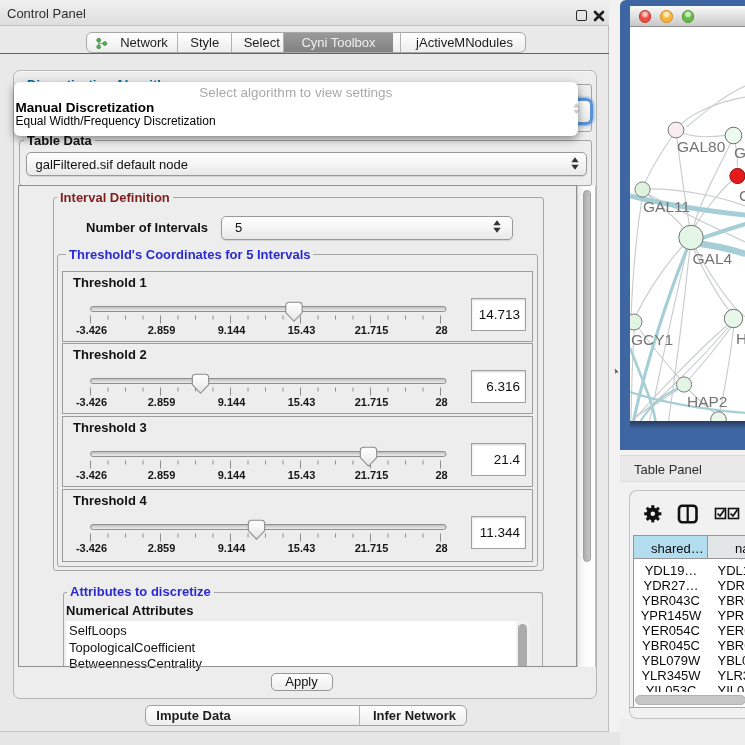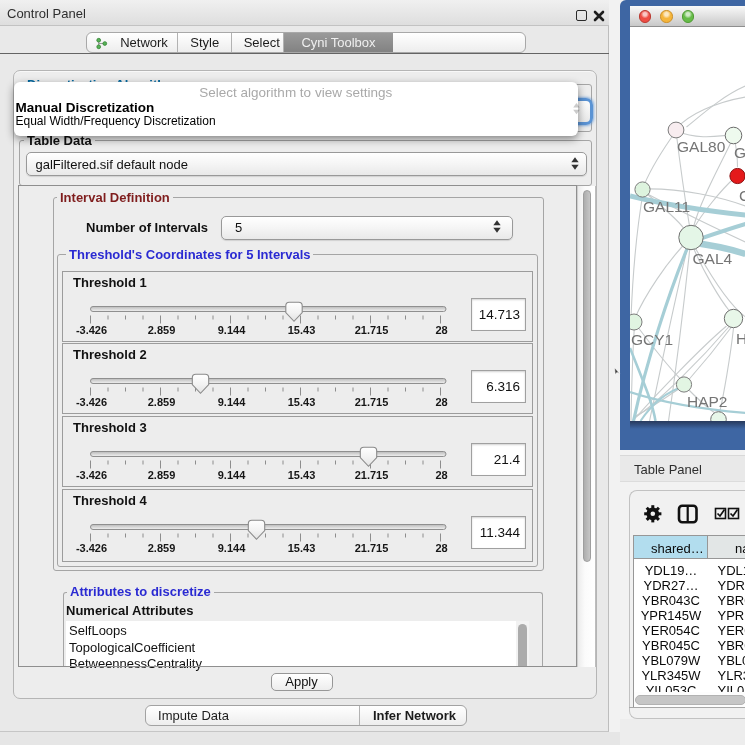--- a/index.html
+++ b/index.html
@@ -30,20 +30,21 @@
 <div class="ab t13" style="left:7px;top:6px;color:#2e2e2e">Control Panel</div>
 <div class="ab" style="left:576px;top:10px;width:9px;height:9px;border:1.6px solid #2a2a2a;border-radius:2px"></div>
 <svg class="ab" style="left:593px;top:10px" width="12" height="12" viewBox="0 0 12 12">
 <path d="M2 2 L10 10 M10 2 L2 10" stroke="#1d1d1d" stroke-width="2.6" stroke-linecap="round"></path>
   </svg>
 <div class="ab" style="left:86px;top:32px;width:440px;height:21px;border:1px solid #a8a8a8;border-radius:6px;background:linear-gradient(#ffffff,#ededed);box-sizing:border-box;overflow:hidden">
 <div class="seg" style="left:0px;width:90px;padding-left:12px;">Network</div>
 <div class="seg" style="left:90px;width:53.5px;border-left:1px solid #b2b2b2;">Style</div>
 <div class="seg" style="left:143.5px;width:60.5px;border-left:1px solid #b2b2b2;">Select</div>
 <div class="seg segsel" style="left:196px;width:109px;border-left:1px solid #b2b2b2;">Cyni Toolbox</div>
+<div class="seg" style="left:313px;width:127px;border-left:1px solid #b2b2b2;">jActiveMNodules</div>
 </div>
 <svg class="ab" style="left:94px;top:35.5px" width="15" height="15" viewBox="0 0 16 16">
 <path d="M5 5 L5 11 M5 8 L11 8" stroke="#9a9a9a" stroke-width="1.2" fill="none"></path>
 <circle cx="5" cy="4.5" r="2" fill="#57b357" stroke="#2e7d2e" stroke-width="0.8"></circle>
 <circle cx="5" cy="11.5" r="2" fill="#57b357" stroke="#2e7d2e" stroke-width="0.8"></circle>
 <circle cx="11.5" cy="8" r="2" fill="#57b357" stroke="#2e7d2e" stroke-width="0.8"></circle>
   </svg>
 <div class="ab" style="left:0;top:52.5px;width:609px;height:1.6px;background:#646464"></div>
 <div class="ab" style="left:13px;top:69.5px;width:584px;height:629px;background:#ededed;border:1px solid #b5b5b5;border-radius:7px;box-sizing:border-box;box-shadow:inset 0 1px 0 #f8f8f8"></div>
 <div class="gb" style="left:19px;top:83.5px;width:573px;height:48px"></div>
@@ -186,21 +187,21 @@
 <div class="ab t13" style="left:66px;top:602.5px;font-weight:bold">Numerical Attributes</div>
 <div class="ab" style="left:66px;top:621px;width:463px;height:45.5px;background:#fff"></div>
 <div class="liTxt" style="top:623.0px">SelfLoops</div>
 <div class="liTxt" style="top:639.5px">TopologicalCoefficient</div>
 <div class="liTxt" style="top:656.0px">BetweennessCentrality</div>
 <div class="ab" style="left:515.5px;top:621px;width:13.5px;height:45.5px;background:#f2f2f2"></div>
 <div class="ab" style="left:518px;top:624px;width:9px;height:42.5px;background:#ababab;border-radius:5px 5px 0 0"></div>
 <div class="ab" style="left:17.5px;top:666px;width:559px;height:1px;background:#8f8f8f"></div>
 <div class="ab" style="left:270.5px;top:672.5px;width:62px;height:18.5px;border:1px solid #979797;border-radius:5px;background:linear-gradient(#ffffff,#ededed);box-sizing:border-box;display:flex;align-items:center;justify-content:center;font-size:13px;color:#111">Apply</div>
 <div class="ab" style="left:145px;top:705px;width:322px;height:21px;border:1px solid #a2a2a2;border-radius:6px;background:linear-gradient(#ffffff,#ededed);box-sizing:border-box;overflow:hidden">
-<div class="seg" style="left:0px;width:95px;font-weight:normal;">Impute Data</div>
+<div class="seg" style="left:0px;width:95px;font-weight:bold;">Impute Data</div>
 <div class="seg" style="left:213px;width:109px;border-left:1px solid #b2b2b2;font-weight:bold;">Infer Network</div>
 </div>
 <div class="ab" style="left:0;top:732px;width:620px;height:13px;background:#e6e6e6"></div>
 <div class="ab" style="left:620px;top:0;width:125px;height:450px;background:#3e66a3;border-top-left-radius:6px"></div>
 <div class="ab" style="left:630px;top:6px;width:115px;height:21px;background:linear-gradient(#f9f9f9,#c8c8c8);border-bottom:1px solid #8e8e8e;box-sizing:border-box"></div>
 <div class="ab" style="left:638.8px;top:10.3px;width:12.4px;height:12.4px;border-radius:50%;background:radial-gradient(circle at 50% 30%, #ffffffb0 0 18%, transparent 45%), #ee4d44;border:1px solid #b93a31;box-sizing:border-box"></div>
 <div class="ab" style="left:660.3px;top:10.3px;width:12.4px;height:12.4px;border-radius:50%;background:radial-gradient(circle at 50% 30%, #ffffffb0 0 18%, transparent 45%), #f5b53b;border:1px solid #cd9029;box-sizing:border-box"></div>
 <div class="ab" style="left:681.8px;top:10.3px;width:12.4px;height:12.4px;border-radius:50%;background:radial-gradient(circle at 50% 30%, #ffffffb0 0 18%, transparent 45%), #66bc48;border:1px solid #4f9a34;box-sizing:border-box"></div>
 <div class="ab" style="left:629.5px;top:27px;width:115.5px;height:394px;background:#fff;overflow:hidden"></div>
 <div class="ab" style="left:629.5px;top:421px;width:115.5px;height:8px;background:linear-gradient(#27395c,#3e66a3)"></div>

